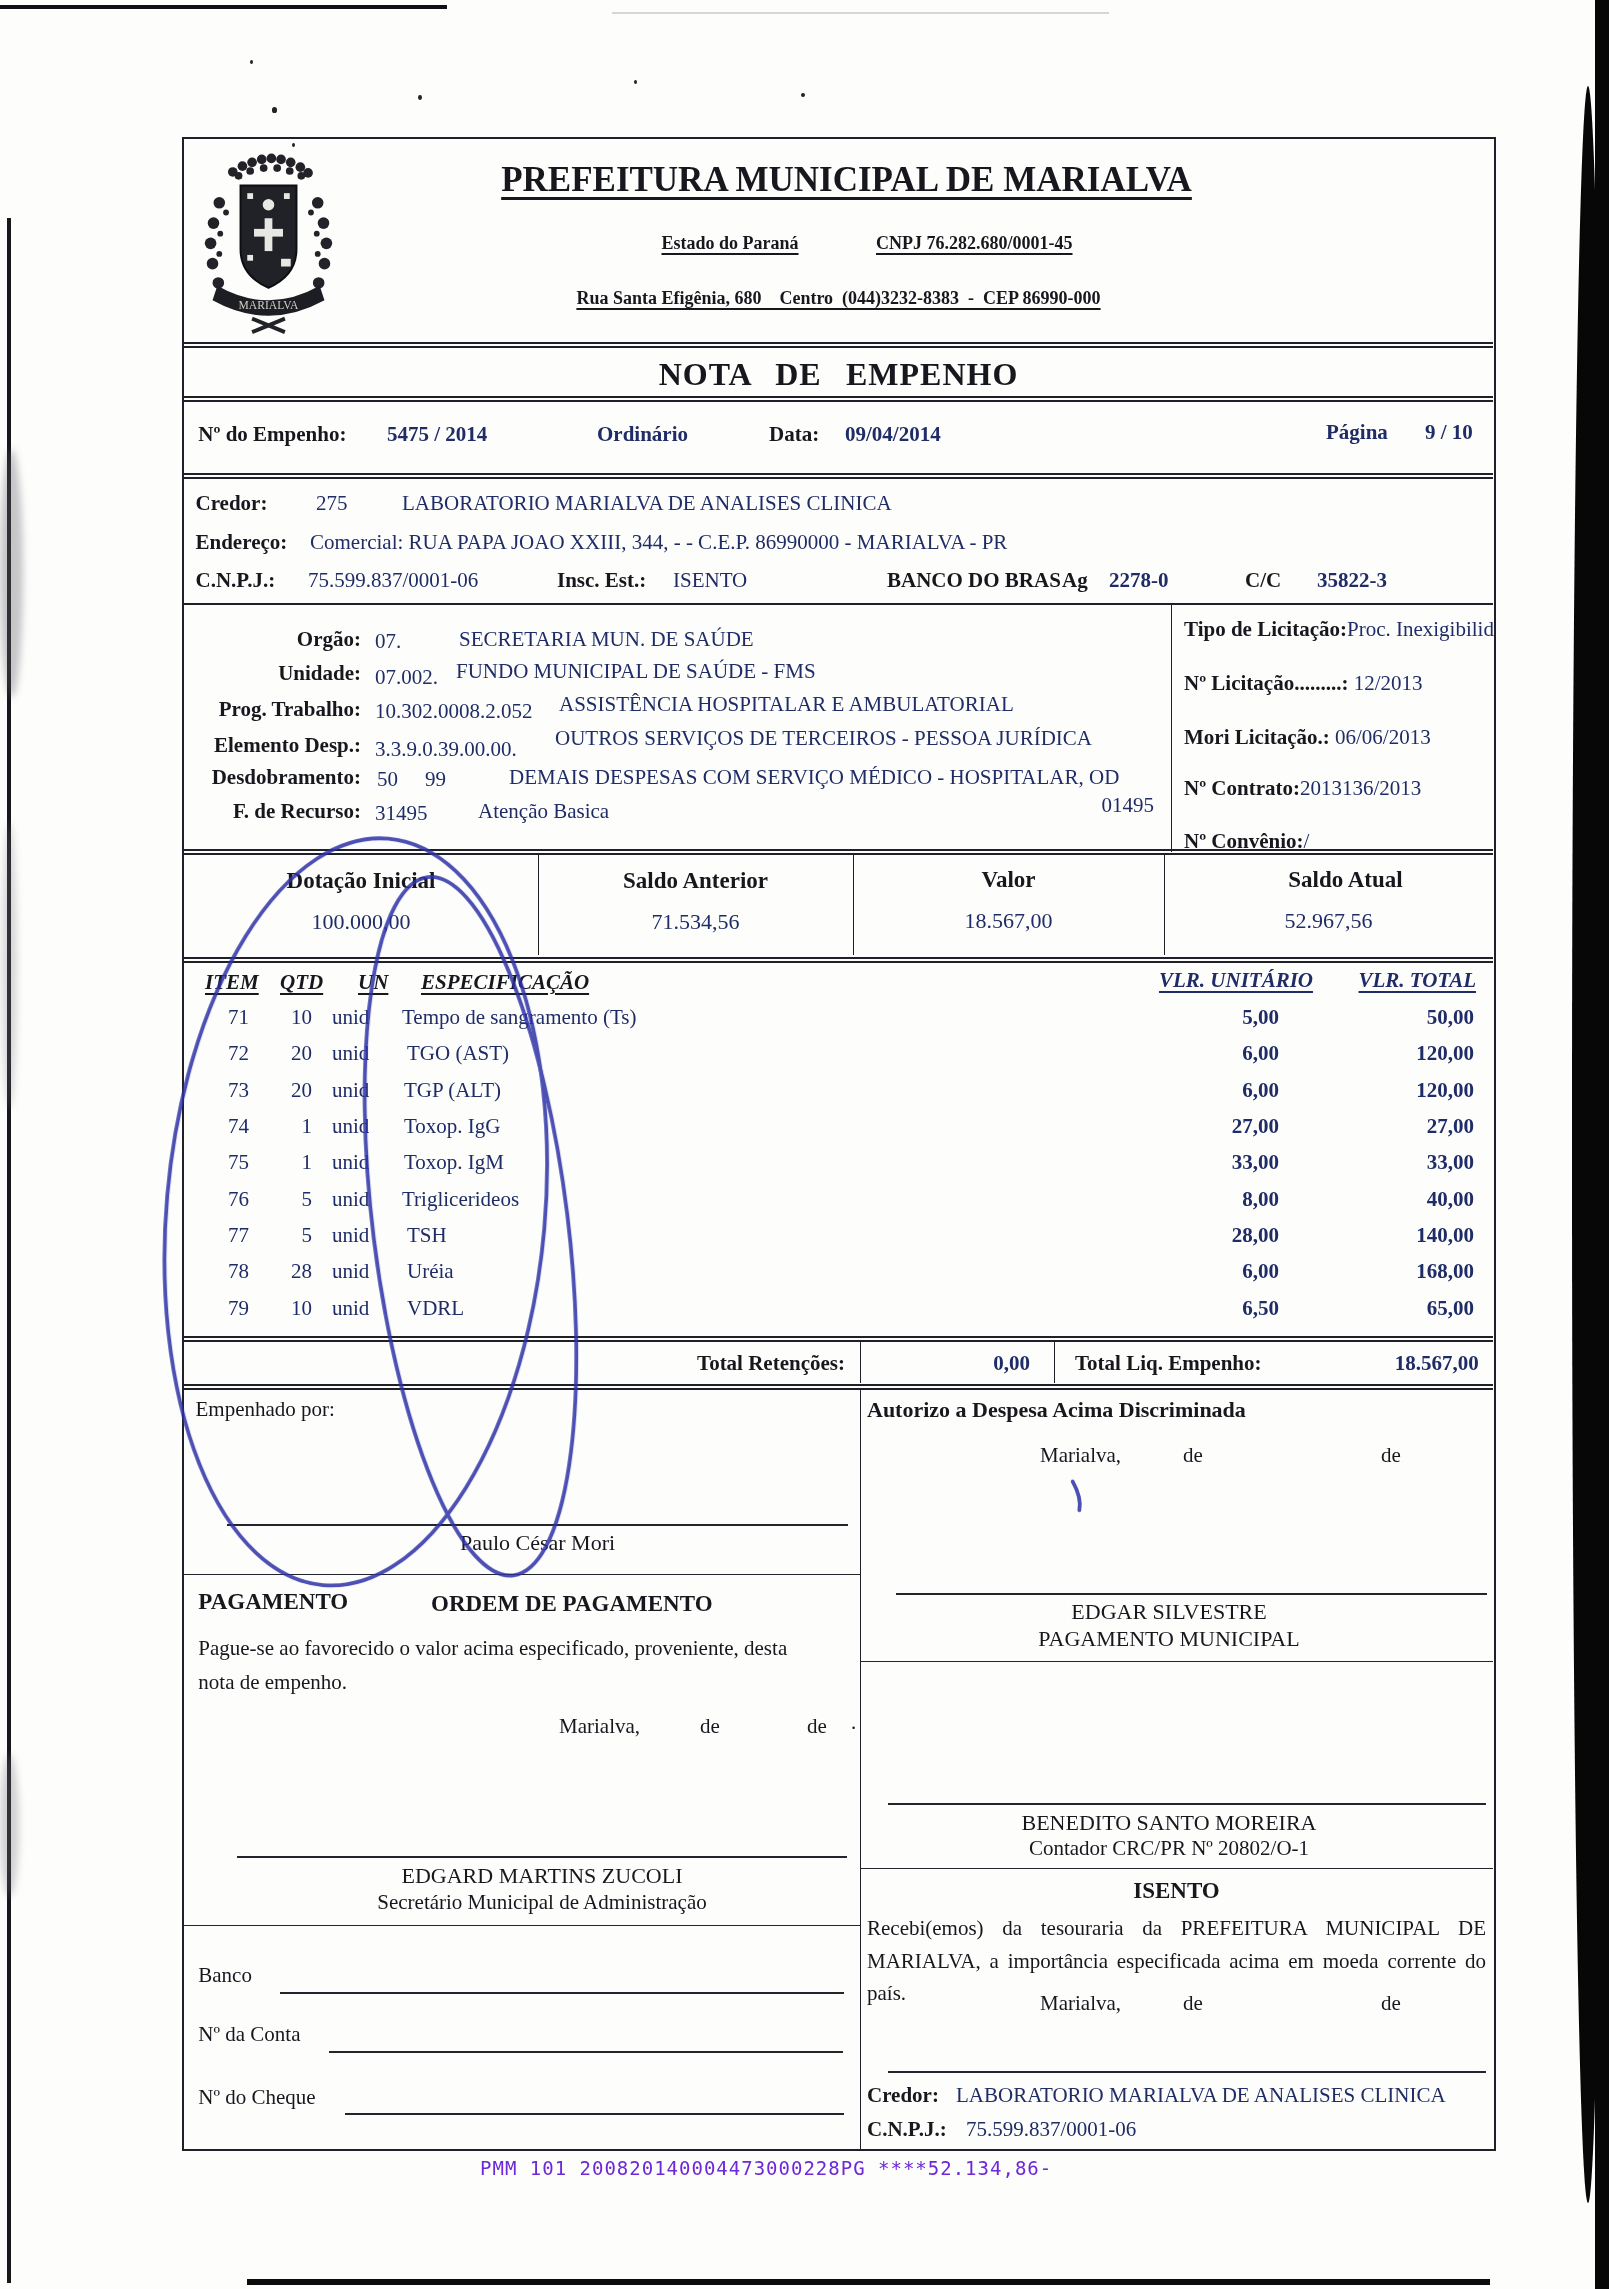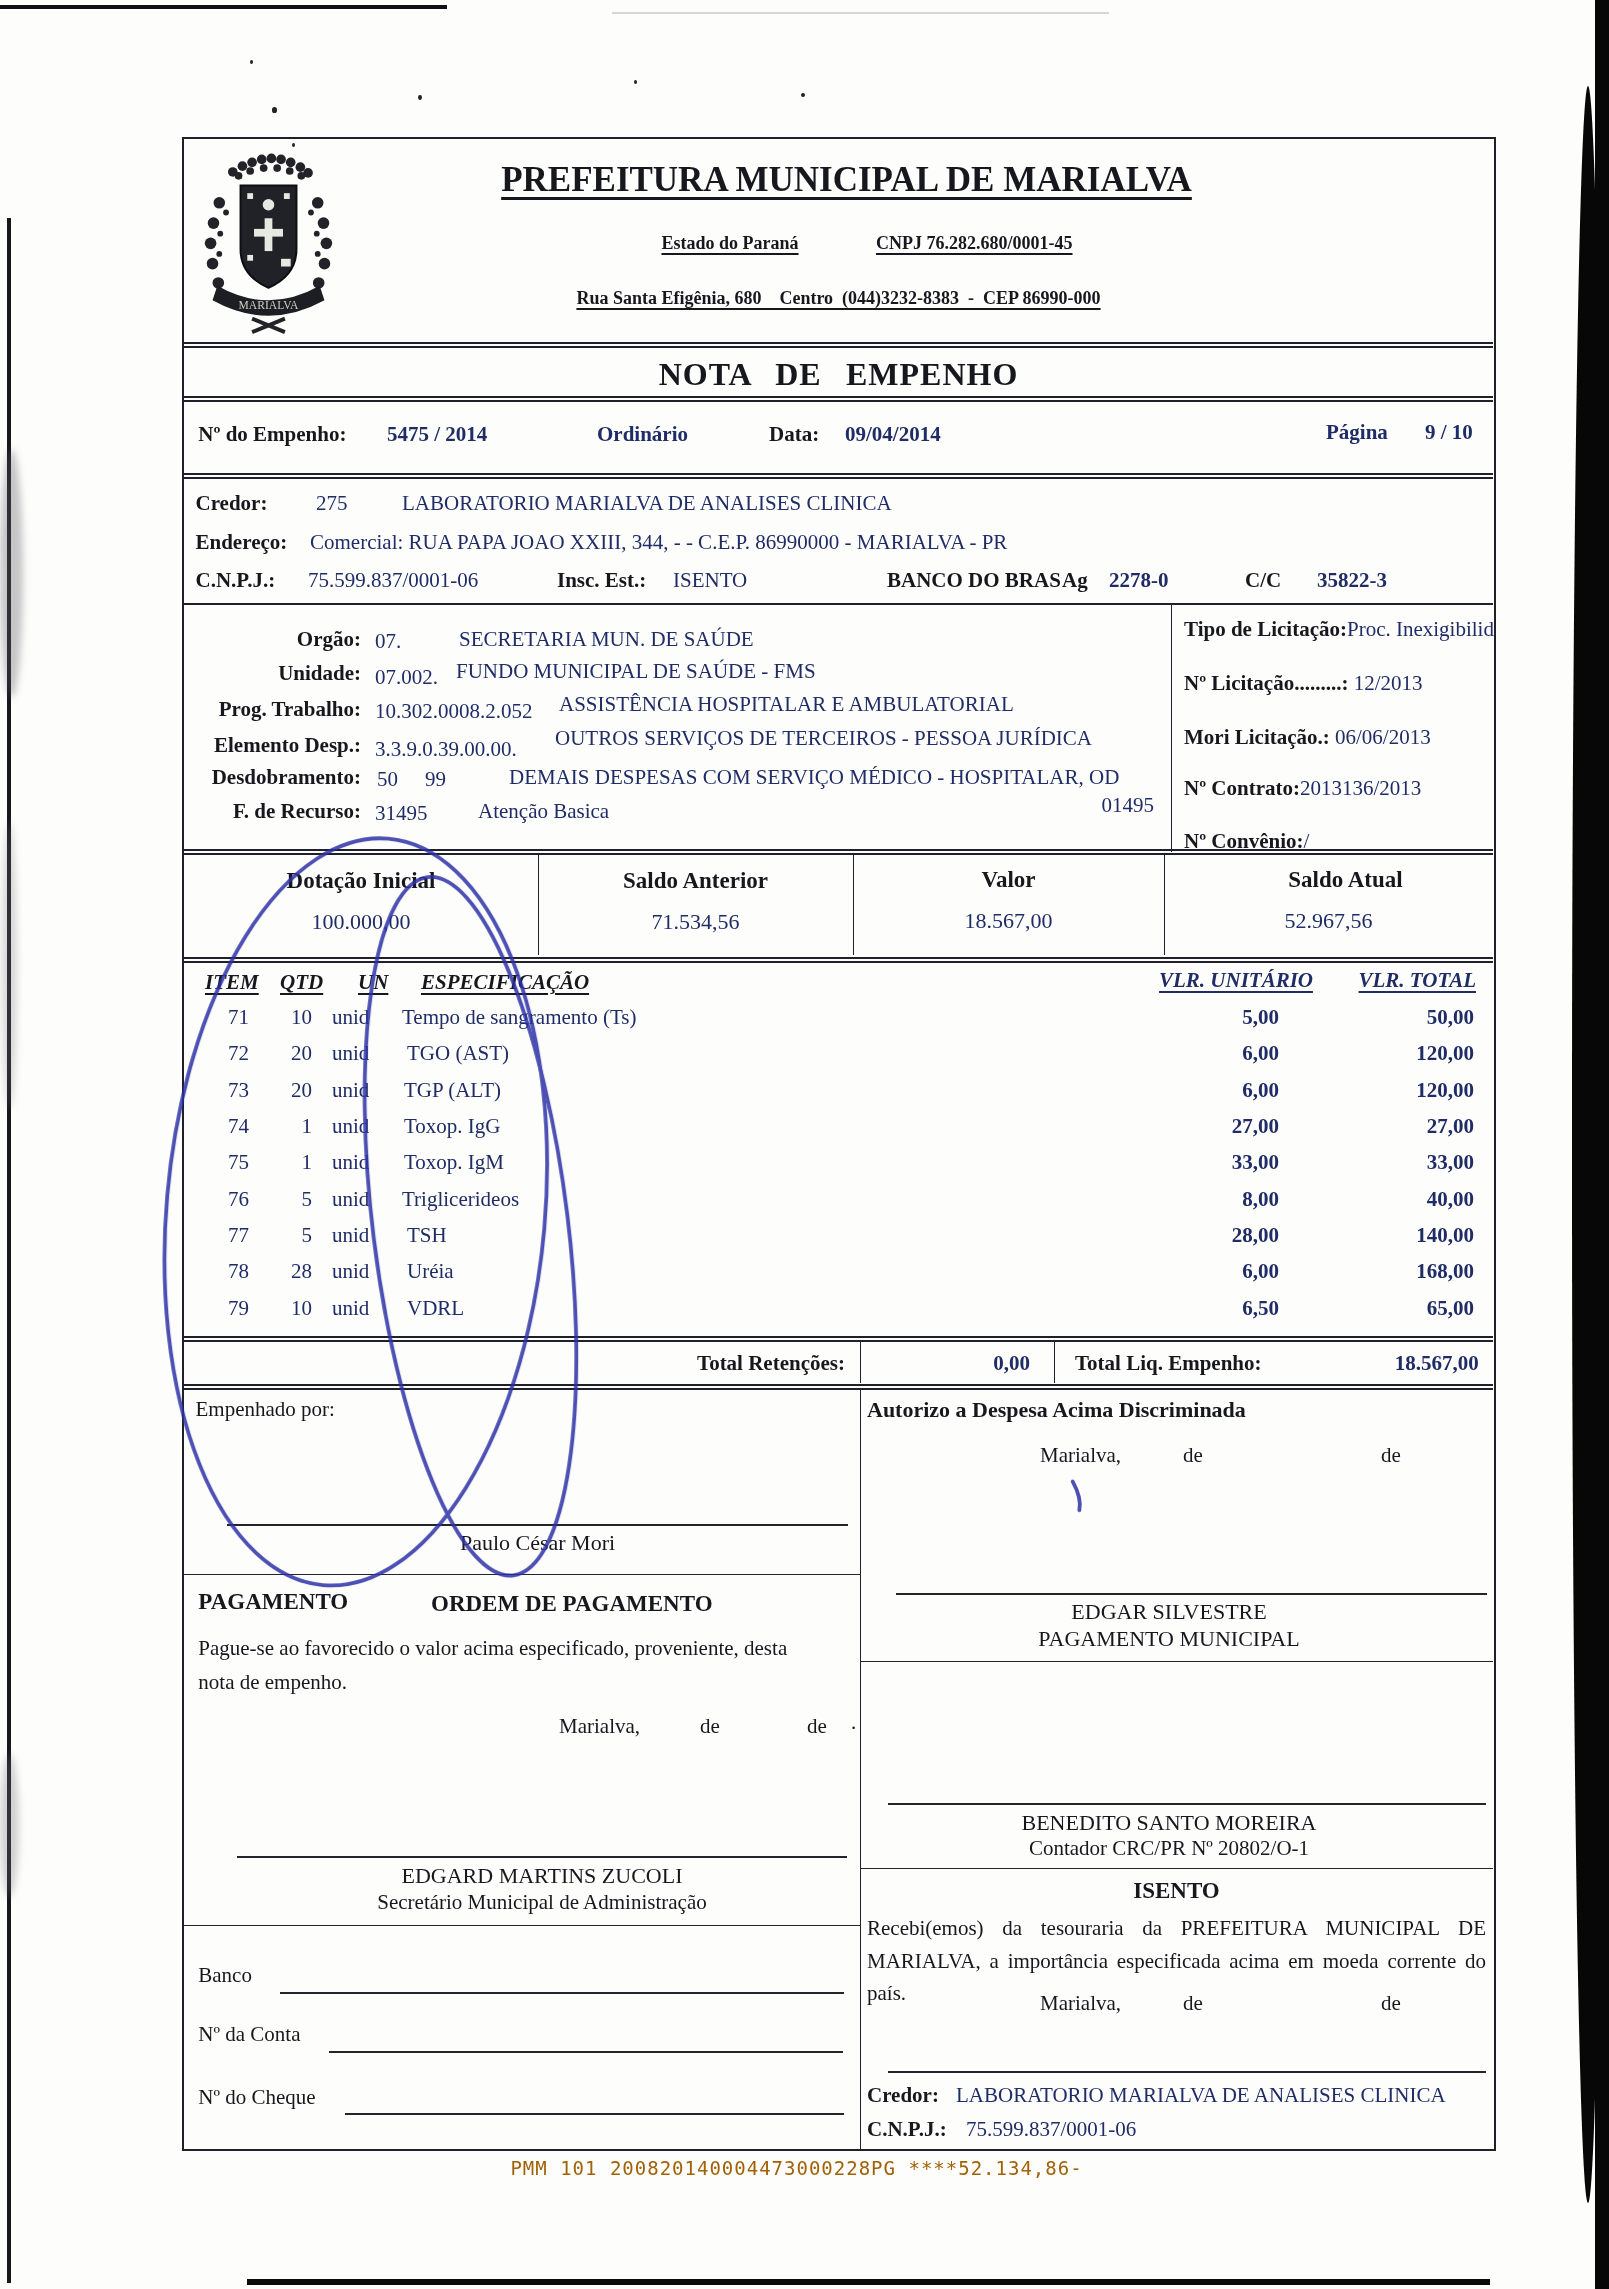--- a/index.html
+++ b/index.html
@@ -341,21 +341,21 @@
       <span class="r" style="left:999px;top:602px">de</span>
       <span class="r" style="left:1197px;top:602px">de</span>
       <div class="ln" style="left:704px;top:681px;width:598px"></div>
       <span class="r b" style="left:683px;top:694px">Credor:</span>
       <span class="r v" style="left:772px;top:694px">LABORATORIO MARIALVA DE ANALISES CLINICA</span>
       <span class="r b" style="left:683px;top:728px">C.N.P.J.:</span>
       <span class="r v" style="left:782px;top:728px">75.599.837/0001-06</span>
     </div>
   </div>
 
-  <div class="r mono f20" style="left:462px;top:2158px;width:669px;text-align:center;color:#a16207;letter-spacing:1px">PMM 101 200820140004473000228PG ****52.134,86-</div>
+  <div class="r mono f20" style="left:480px;top:2158px;width:669px;text-align:left;color:#6d28d9;letter-spacing:1px">PMM 101 200820140004473000228PG ****52.134,86-</div>
 
   <svg class="penlayer" width="1610" height="2289" viewBox="0 0 1684 2395">
     <g stroke="#2d31a6" stroke-width="4" fill="none" opacity="0.85" stroke-linecap="round">
       <ellipse cx="372" cy="1268" rx="198" ry="392" transform="rotate(5 372 1268)"></ellipse>
       <ellipse cx="492" cy="1283" rx="102" ry="368" transform="rotate(-7 492 1283)"></ellipse>
       <path d="M1122,1550 c5,9 9,20 7,30"></path>
     </g>
   </svg>
 
 </div>

